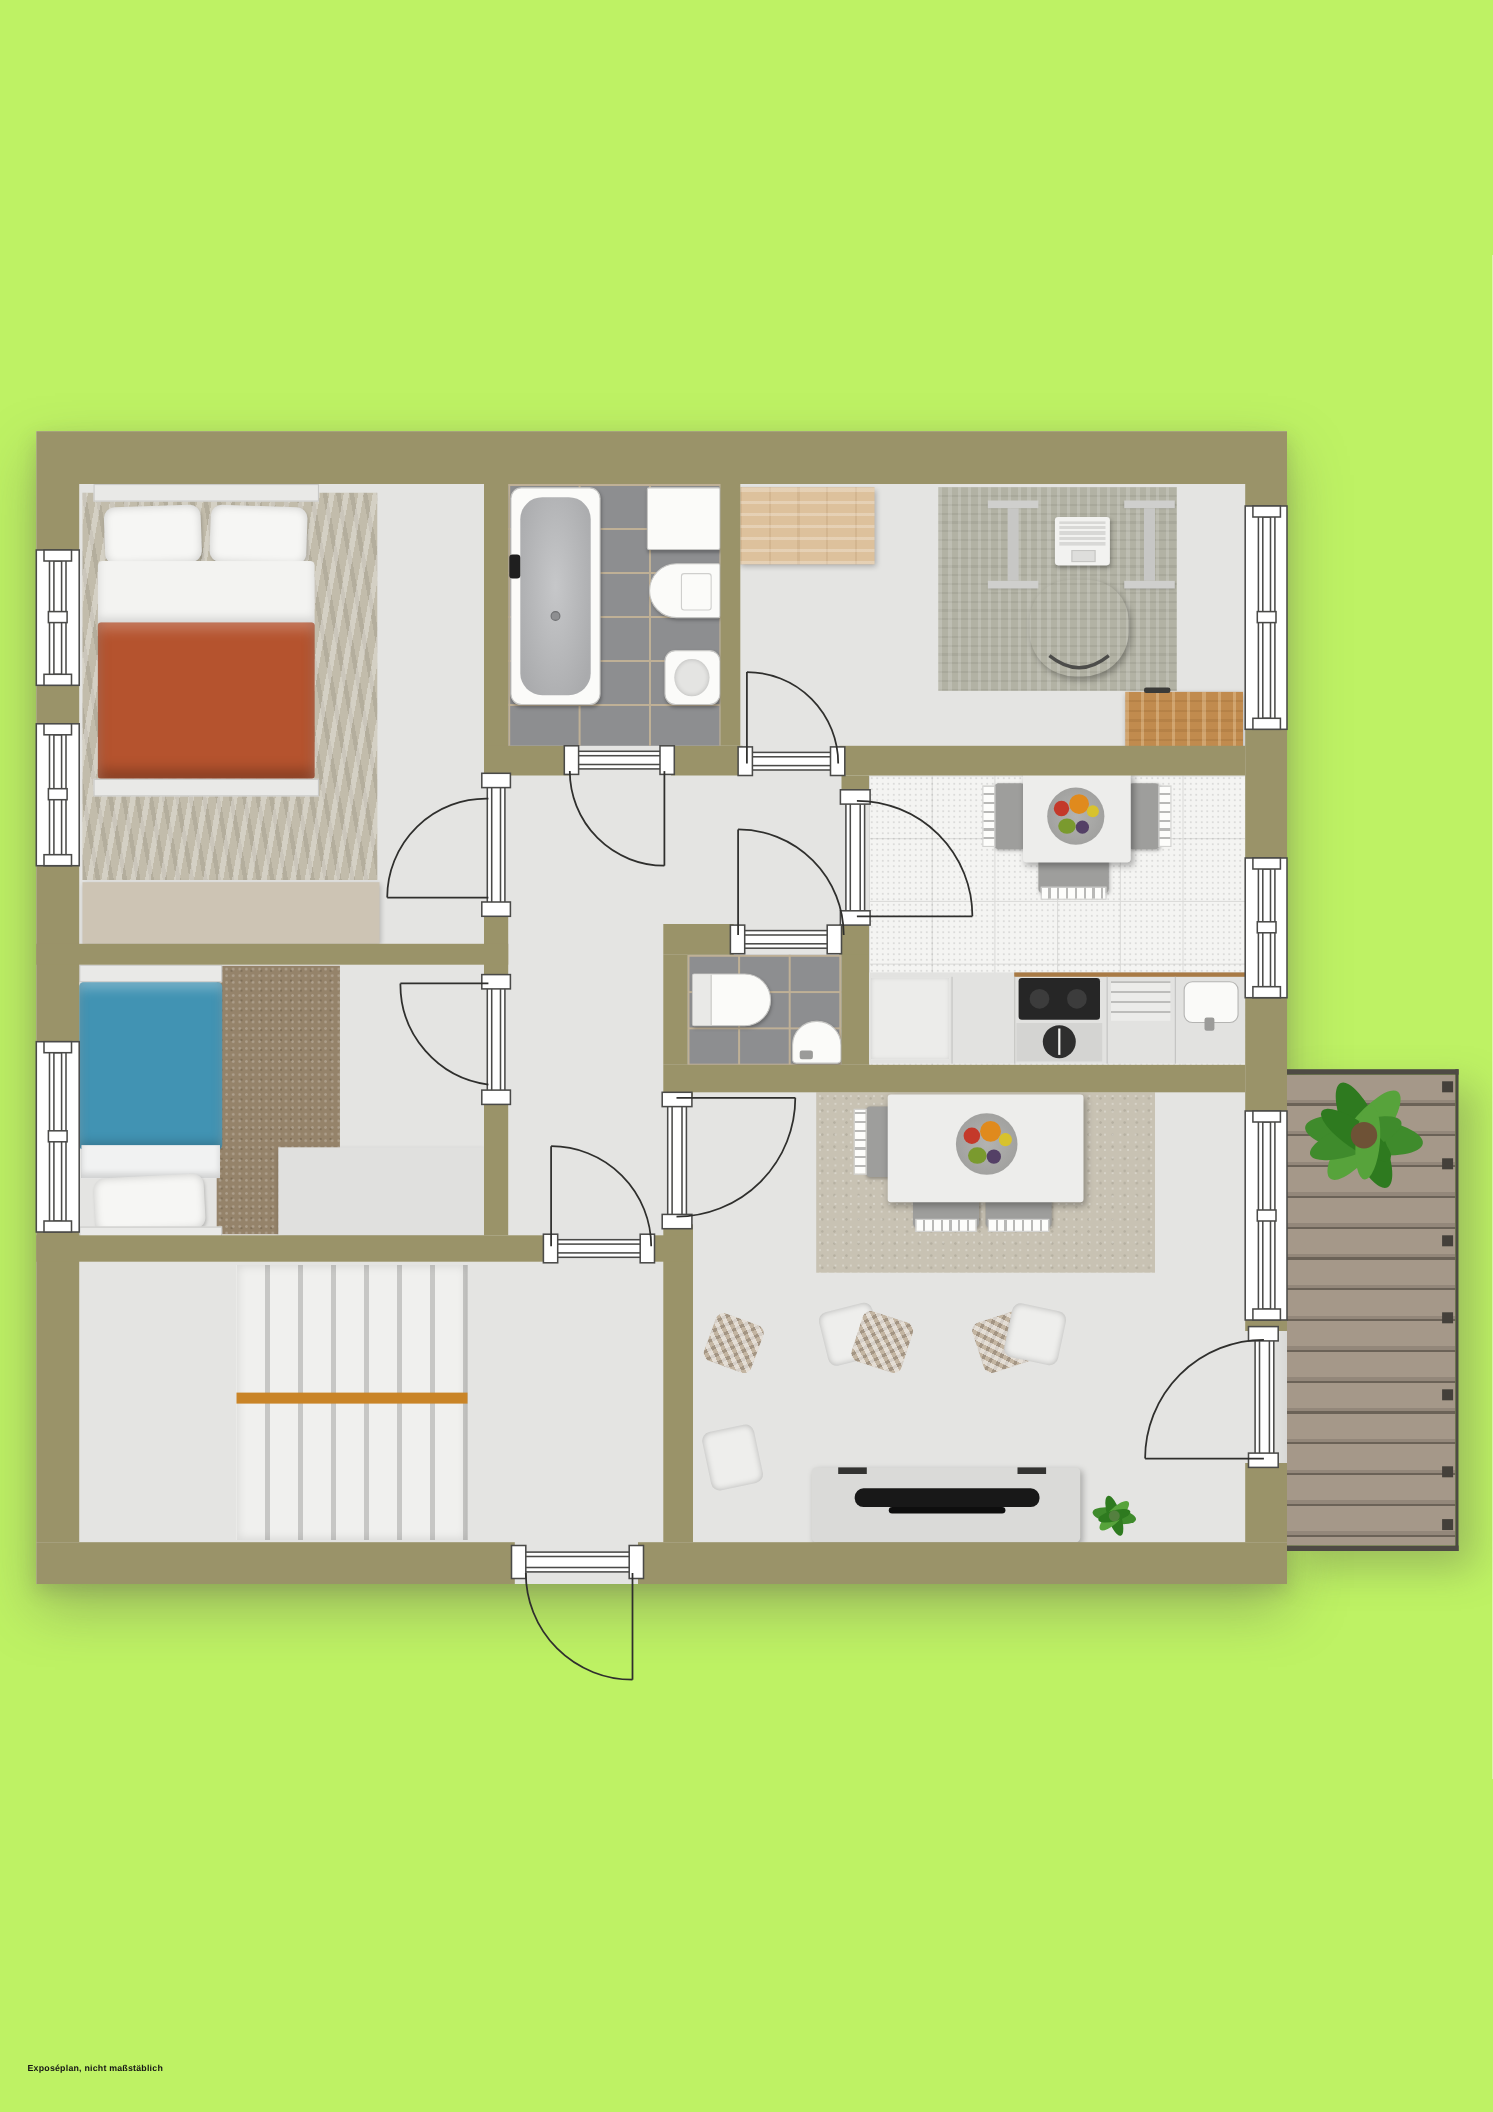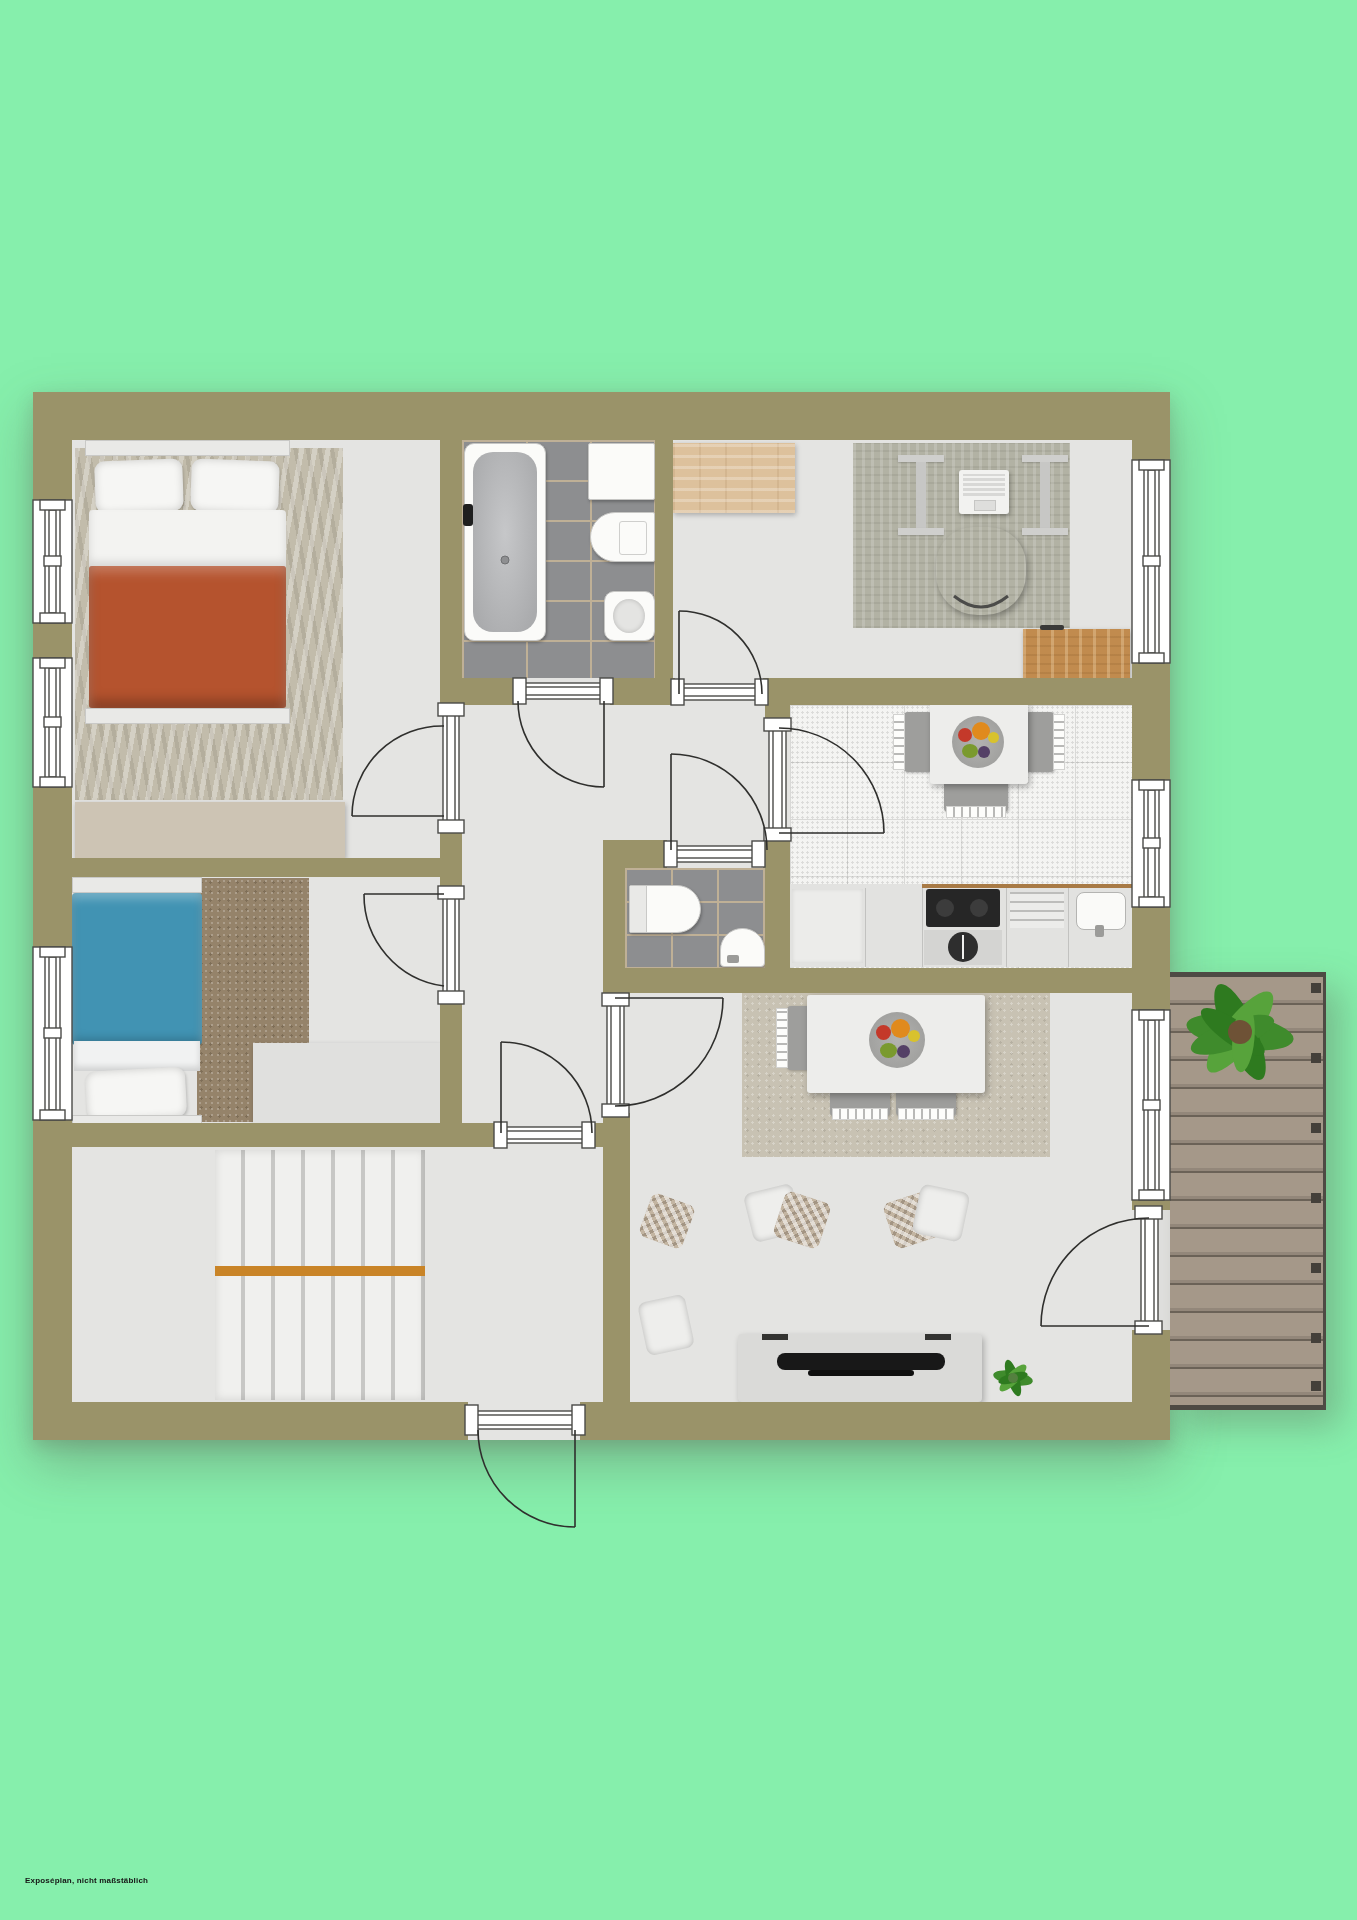--- a/index.html
+++ b/index.html
@@ -1,17 +1,17 @@
 <!DOCTYPE html>
 <html style="--wall: #9a9369; --floor: #e4e4e2; --bathTile: #8d8e90; --bathGrout: #bfb096; --kitchenTile: #f4f4f2; --kitchenGrout: #d9d9d7; --counter: #e2e2e0; --cooktop: #262626; --woodLight: #ddc19c; --wood: #c18b4e; --woodEdge: #a87a45; --deckA: #a59889; --deckB: #93877a; --deckSeam: #6b6257; --deckEdge: #4e4a44; --bedOrange: #b5532e; --bedBlue: #4193b3; --rugMaster: #c2bcab; --rugKids: #95836a; --rugOffice: #b2b2a4; --rugLiving: #c8c2b3; --dresser: #cdc4b4; --sofa: #3f3f3d; --sofaSeam: #2b2b29; --tvBoard: #dadad8; --tv: #181818; --rail: #c98427; --stairTread: #f0f0ee; --stairGap: #c7c7c5; --plantGreen: #3f8b2c; --plantGreenDark: #2e7a1f; --plantGreenLight: #57a33b;"><head>
 <meta charset="utf-8">
 <title>Floor Plan</title>
 <style>
   html,body{margin:0;padding:0;background:#fff;}
-  .page{position:relative;width:1357px;height:1920px;background:#86efac;overflow:hidden;
+  .page{position:relative;width:1357px;height:1920px;background:#bef264;overflow:hidden;
         font-family:"Liberation Sans",sans-serif;}
   
   .apartment{position:absolute;left:33px;top:392px;width:1137px;height:1048px;
              background:var(--floor,#e4e4e2);
              box-shadow:0 22px 50px rgba(90,88,78,.38),0 6px 16px rgba(90,88,78,.22);z-index:1;}
   .wall{position:absolute;background:var(--wall,#9a9369);z-index:8;}
   .floorpatch{position:absolute;z-index:2;}
   .bath-tiles{background:var(--bathTile,#8d8e90);
       background-image:linear-gradient(var(--bathGrout,#bfb096) 2px,transparent 2px),
                        linear-gradient(90deg,var(--bathGrout,#bfb096) 2px,transparent 2px);

